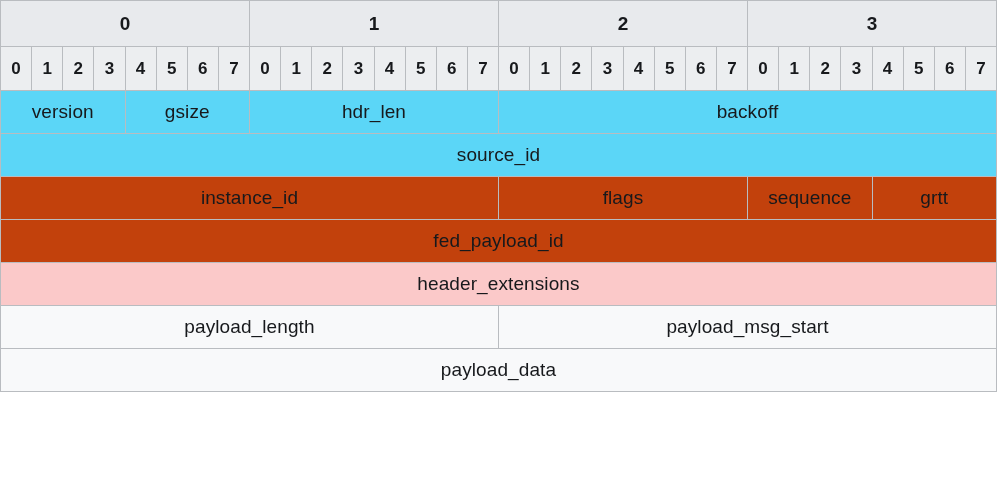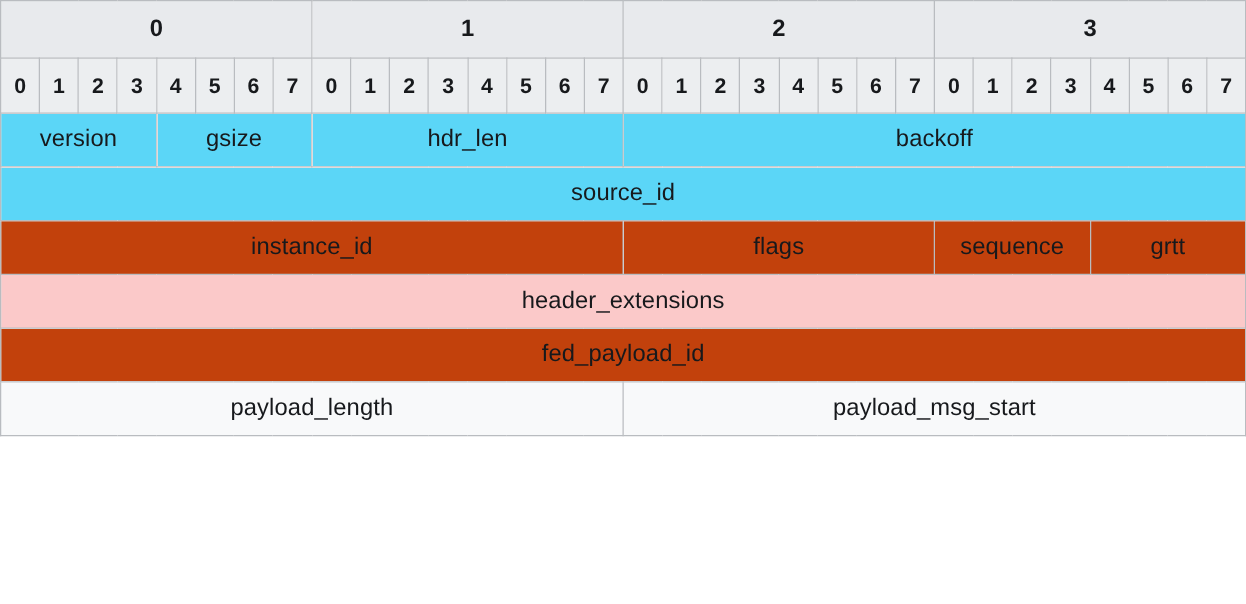--- a/index.html
+++ b/index.html
@@ -126,24 +126,27 @@
         <tr class="field-row">
           <td colspan="32" class="c-dark">source_id</td>
         </tr>
         <tr class="field-row">
           <td colspan="16" class="c-light">instance_id</td>
           <td colspan="8" class="c-light">flags</td>
           <td colspan="4" class="c-light">sequence</td>
           <td colspan="4" class="c-light">grtt</td>
         </tr>
         <tr class="field-row">
-          <td colspan="32" class="c-pink">header_extensions</td>
+          <td colspan="32" class="c-light">fed_payload_id</td>
         </tr>
         <tr class="field-row">
-          <td colspan="32" class="c-light">fed_payload_id</td>
+          <td colspan="32" class="c-pink">header_extensions</td>
         </tr>
         <tr class="field-row">
           <td colspan="16" class="c-plain">payload_length</td>
           <td colspan="16" class="c-plain">payload_msg_start</td>
+        </tr>
+        <tr class="field-row">
+          <td colspan="32" class="c-plain">payload_data</td>
         </tr>
       </tbody>
   </table>
 </div>
 
 </body></html>

